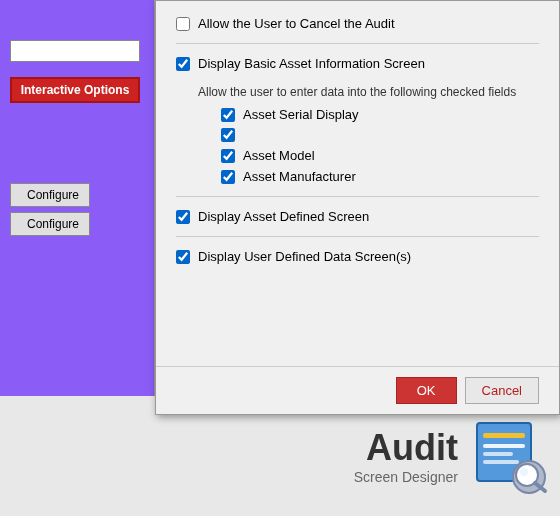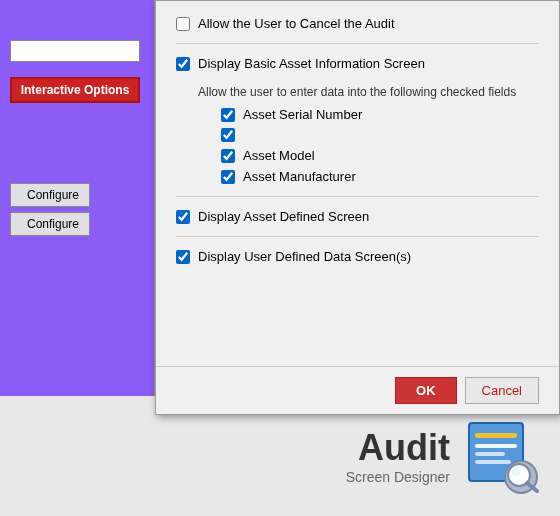--- a/index.html
+++ b/index.html
@@ -69,21 +69,21 @@
     .watermark {
       position: absolute;
       bottom: 0;
       left: 0;
       width: 560px;
       height: 120px;
       background: #e8e8e8;
       display: flex;
       align-items: center;
       justify-content: flex-end;
-      padding-right: 20px;
+      padding-right: 12px;
     }
 
     .watermark-text {
       text-align: right;
       margin-right: 15px;
     }
 
     .watermark-text .audit {
       font-size: 36px;
       font-weight: bold;
@@ -188,21 +188,20 @@
     }
 
     .btn-ok {
       background: #cc3333;
       color: white;
       border: 1px solid #aa2222;
       padding: 5px 20px;
       font-size: 13px;
       cursor: pointer;
       min-width: 60px;
-      font-weight: bold;
     }
 
     .btn-cancel {
       background: #e8e8e8;
       color: #b91c1c;
       border: 1px solid #aaa;
       padding: 5px 16px;
       font-size: 13px;
       cursor: pointer;
       min-width: 60px;
@@ -258,21 +257,21 @@
     <div class="checkbox-row">
       <input type="checkbox" id="displayBasic" checked="" style="">
       <label for="displayBasic">Display Basic Asset Information Screen</label>
     </div>
 
     <div class="description-text">Allow the user to enter data into the following checked fields</div>
 
     <div class="indented-checkboxes">
       <div class="checkbox-row">
         <input type="checkbox" id="assetSerial" checked="" style="">
-        <label for="assetSerial">Asset Serial Number</label>
+        <label for="assetSerial">Asset Serial Display</label>
       </div>
       <div class="checkbox-row">
         <input type="checkbox" id="assetCategory" checked="" style="">
       </div>
       <div class="checkbox-row">
         <input type="checkbox" id="assetModel" checked="" style="">
         <label for="assetModel">Asset Model</label>
       </div>
       <div class="checkbox-row">
         <input type="checkbox" id="assetManufacturer" checked="" style="">

